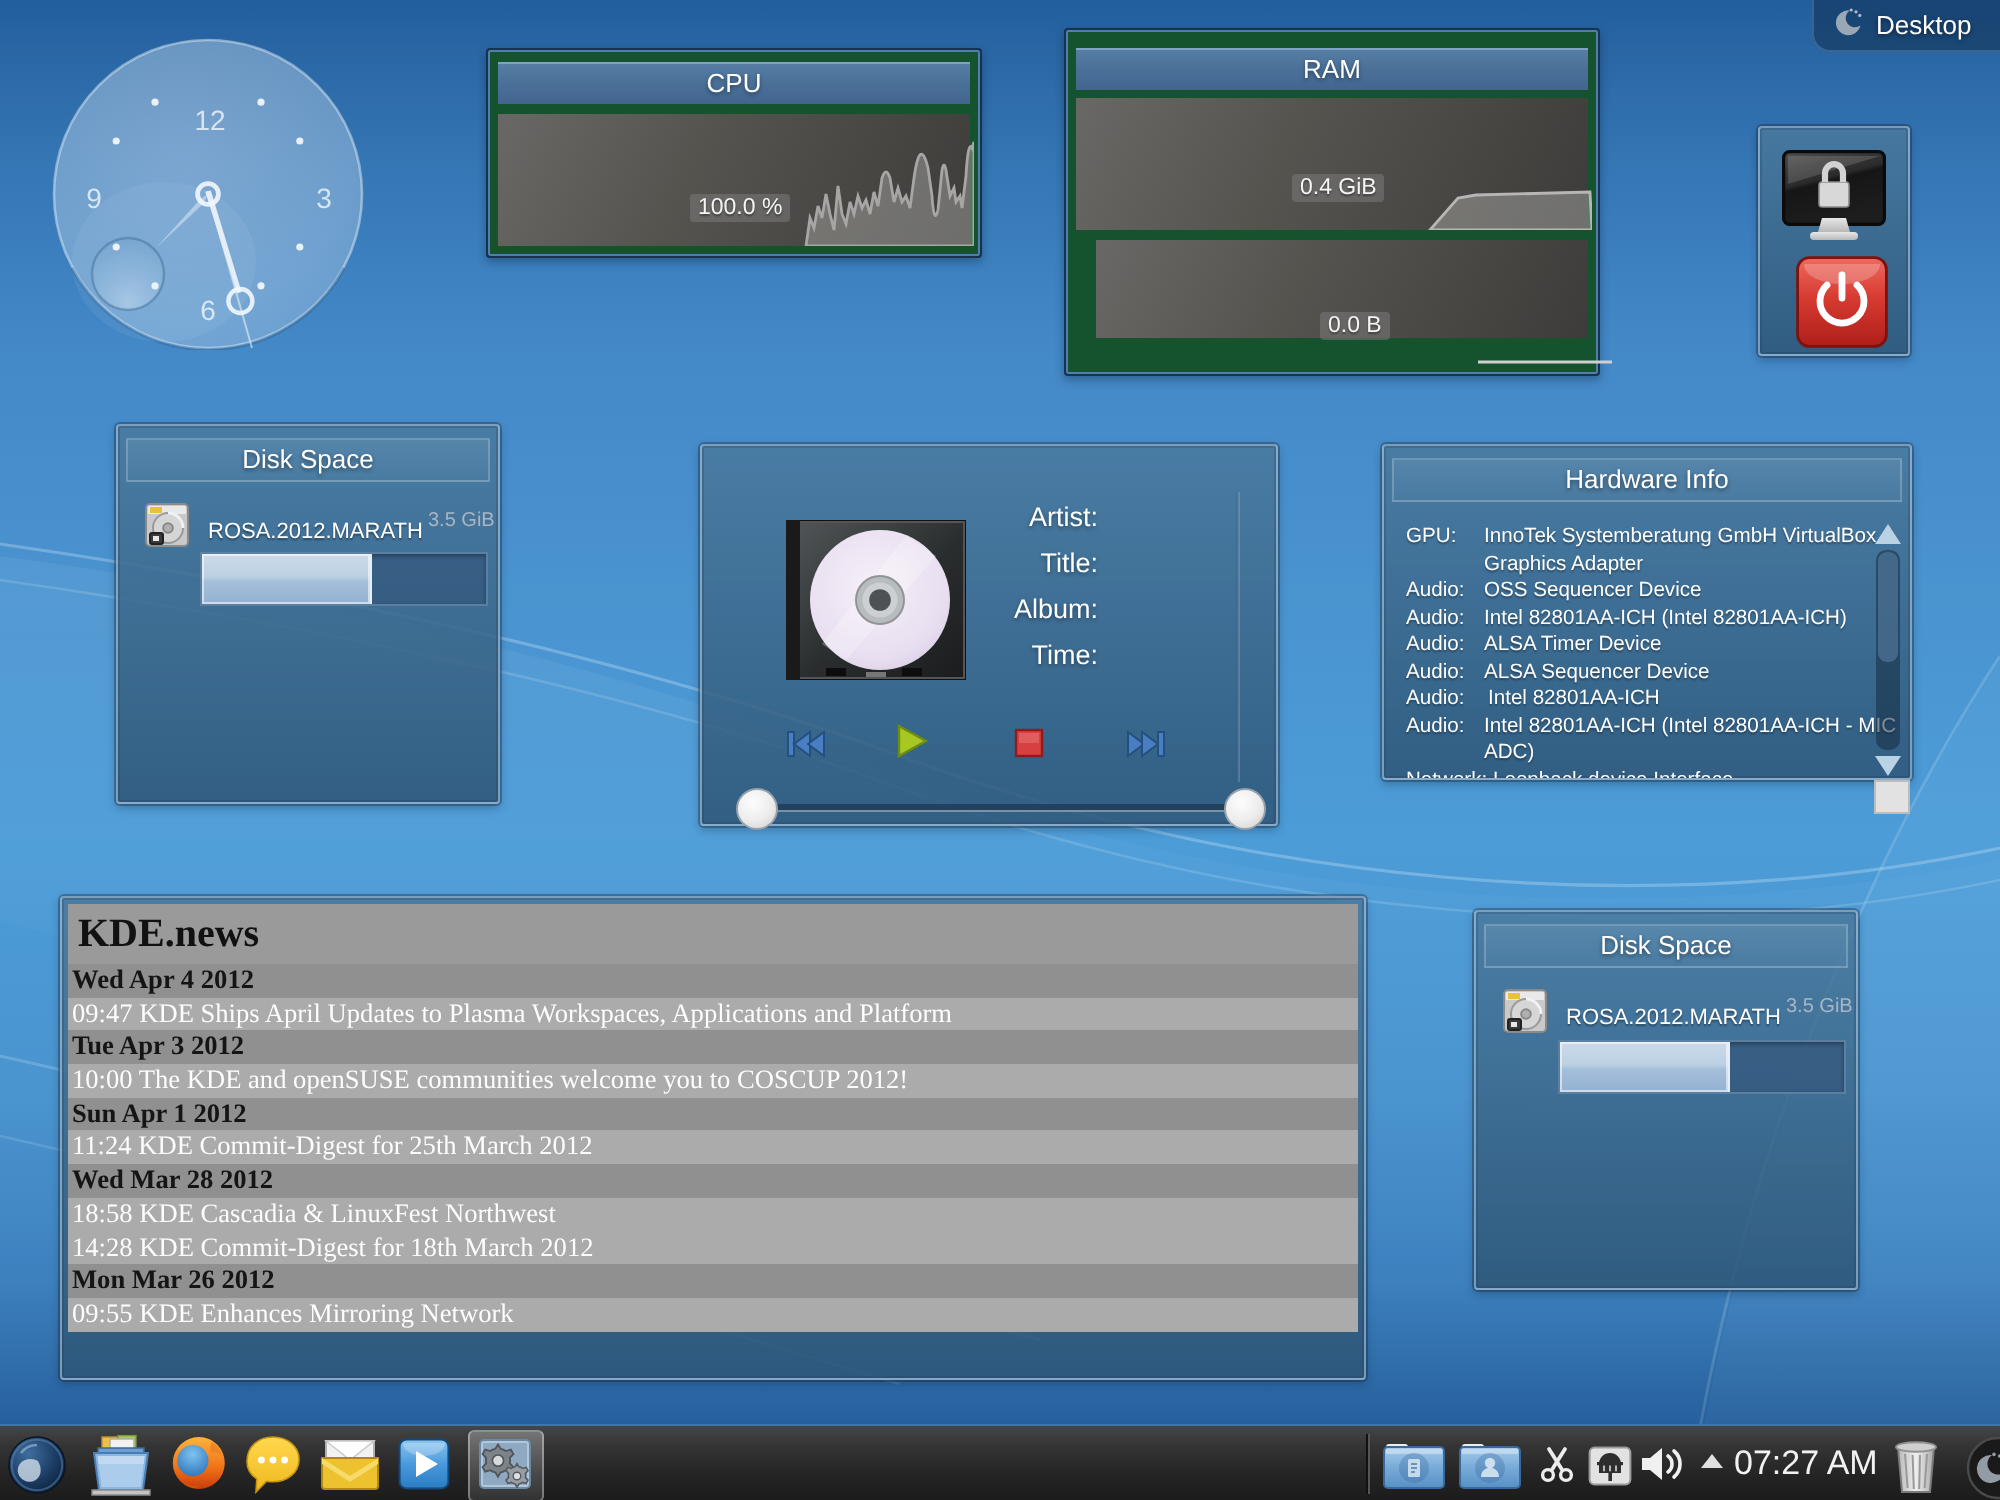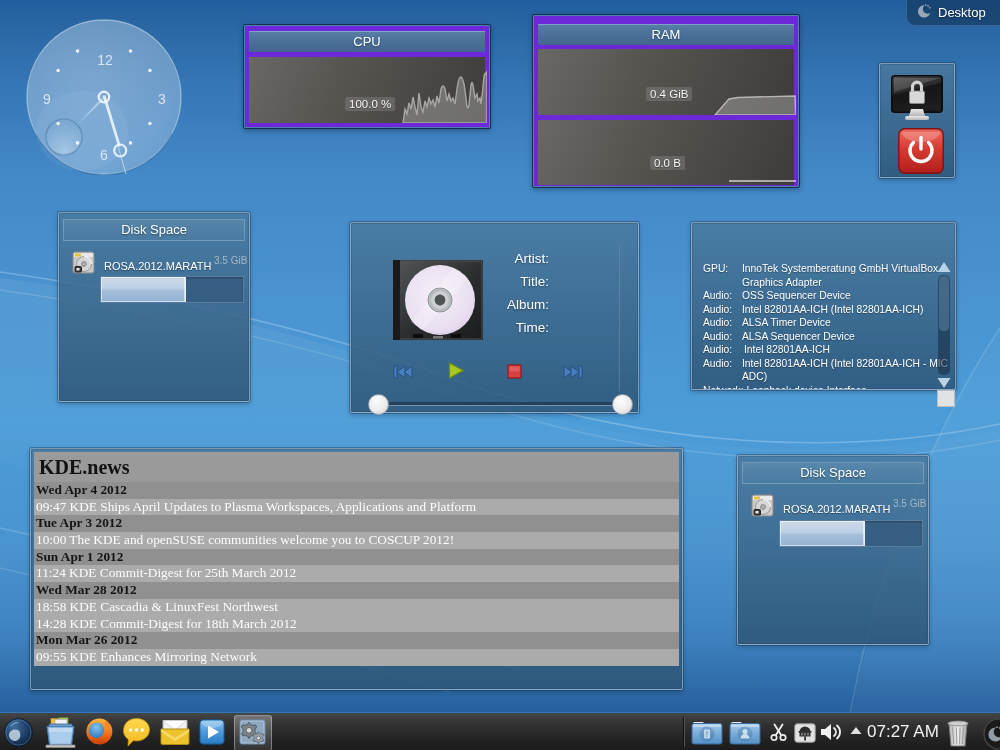--- a/index.html
+++ b/index.html
@@ -10,21 +10,21 @@
 .widget{position:absolute;box-sizing:border-box;}
 
 .glass{border-radius:2px;background:linear-gradient(180deg,rgba(74,121,157,0.85),rgba(46,86,119,0.88));
  border:1px solid rgba(190,210,228,0.55);box-shadow:0 0 0 1px rgba(20,40,60,0.35), 0 2px 5px rgba(10,25,45,0.3), inset 0 0 0 1px rgba(30,60,90,0.25);}
 .wtitle{position:absolute;left:4px;right:4px;top:6px;height:20px;
  background:linear-gradient(180deg,rgba(255,255,255,0.08),rgba(255,255,255,0.02));
  border:1px solid rgba(255,255,255,0.20);
  color:#fff;font-size:13px;font-weight:normal;text-align:center;line-height:20px;
  text-shadow:0 1px 2px rgba(0,0,0,0.45);}
 
-.mon{border-radius:2px;background:#6d28d9;border:1px solid #16324f;box-shadow:inset 0 0 0 1px #4f7fae, 0 2px 5px rgba(10,25,45,0.35);}
+.mon{border-radius:2px;background:#14532d;border:1px solid #16324f;box-shadow:inset 0 0 0 1px #4f7fae, 0 2px 5px rgba(10,25,45,0.35);}
 .montitle{position:absolute;left:5px;right:5px;height:20px;
  background:linear-gradient(180deg,#567da4 0%,#4a7098 50%,#426590 100%);
  border-top:1px solid #7fa3c6;
  color:#fff;font-size:13px;text-align:center;line-height:20px;text-shadow:0 1px 2px rgba(0,0,0,0.4);}
 .monpanel{position:absolute;left:5px;right:5px;background:linear-gradient(115deg,#6a6866 0%,#56544f 40%,#3d3c3a 100%);}
 .vlabel{position:absolute;background:rgba(125,125,125,0.50);color:#f5f5f5;font-size:11.5px;
  padding:1px 4px;border-radius:2px;text-shadow:0 1px 1px rgba(0,0,0,0.4);}
 .nd{height:16.7px;background:#909090;color:#151515;font-size:13.3px;font-weight:bold;line-height:16.7px;padding-left:2px;overflow:hidden;}
 .ni{height:16.7px;background:#ababab;color:#fdfdfd;font-size:13.3px;line-height:16.7px;padding-left:2px;overflow:hidden;}
 .picon{position:absolute;}
@@ -113,21 +113,21 @@
 </div>
 
 <div class="widget mon" style="left:532px;top:14px;width:268px;height:174px;">
  <div class="montitle" style="top:9px;height:20px;line-height:20px;">RAM</div>
  <div class="monpanel" style="top:34px;height:66px;">
   <svg width="258" height="66" style="position:absolute;left:0;top:0;">
    <path d="M177,66 L191,50 L200,48.5 L257,47 L258,66 Z" fill="rgba(175,175,173,0.45)" stroke="#b8b6b4" stroke-width="1.4"></path>
   </svg>
   <div class="vlabel" style="left:108px;top:38px;">0.4&nbsp;GiB</div>
  </div>
- <div class="monpanel" style="top:105px;height:65px;">
+ <div class="monpanel" style="top:105px;height:49px;margin-left:10px;">
   <svg width="258" height="65" style="position:absolute;left:0;top:0;">
    <path d="M191,61 L258,61" fill="none" stroke="#cfcfcf" stroke-width="1.6"></path>
   </svg>
   <div class="vlabel" style="left:112px;top:36px;">0.0&nbsp;B</div>
  </div>
 </div>
 
 <div class="widget" style="left:906px;top:-8px;width:110px;height:34px;background:rgba(16,48,80,0.55);border:1px solid rgba(120,160,200,0.35);border-radius:9px;"></div>
 <div class="widget" style="left:916px;top:2px;width:18px;height:18px;" id="cashew1">
  <svg width="18" height="18" viewBox="0 0 18 18">
@@ -244,20 +244,21 @@
    <polygon points="8,1 8,13 16,7"></polygon>
    <rect x="16" y="1" width="3" height="12"></rect>
   </g>
  </svg>
  <div style="position:absolute;left:26px;top:179px;width:244px;height:3px;background:rgba(20,40,62,0.55);border-bottom:1px solid rgba(210,228,244,0.5);"></div>
  <div style="position:absolute;left:17px;top:171px;width:19px;height:19px;border-radius:50%;background:radial-gradient(circle at 40% 32%,#fdfdfd 0%,#ececec 55%,#cccccc 100%);border:1px solid #97a1ab;"></div>
  <div style="position:absolute;left:261px;top:171px;width:19px;height:19px;border-radius:50%;background:radial-gradient(circle at 40% 32%,#fdfdfd 0%,#ececec 55%,#cccccc 100%);border:1px solid #97a1ab;"></div>
 </div>
 
 <div class="widget glass" id="hw" style="left:691px;top:222px;width:265px;height:168px;overflow:hidden;">
+ <div class="wtitle">Hardware Info</div>
  <div style="position:absolute;left:11px;top:39px;width:232px;color:#fff;font-size:10.3px;line-height:13.5px;white-space:nowrap;text-shadow:0 1px 1px rgba(0,0,0,0.35);">
   <div style="position:absolute;left:0;top:0;">GPU:</div>
       <div style="position:absolute;left:39px;top:0;">InnoTek Systemberatung GmbH VirtualBox</div>
   <div style="position:absolute;left:39px;top:13.5px;">Graphics Adapter</div>
   <div style="position:absolute;left:0;top:27px;">Audio:</div>
       <div style="position:absolute;left:39px;top:27px;">OSS Sequencer Device</div>
   <div style="position:absolute;left:0;top:40.5px;">Audio:</div>
       <div style="position:absolute;left:39px;top:40.5px;">Intel 82801AA-ICH (Intel 82801AA-ICH)</div>
   <div style="position:absolute;left:0;top:54px;">Audio:</div>
       <div style="position:absolute;left:39px;top:54px;">ALSA Timer Device</div>

